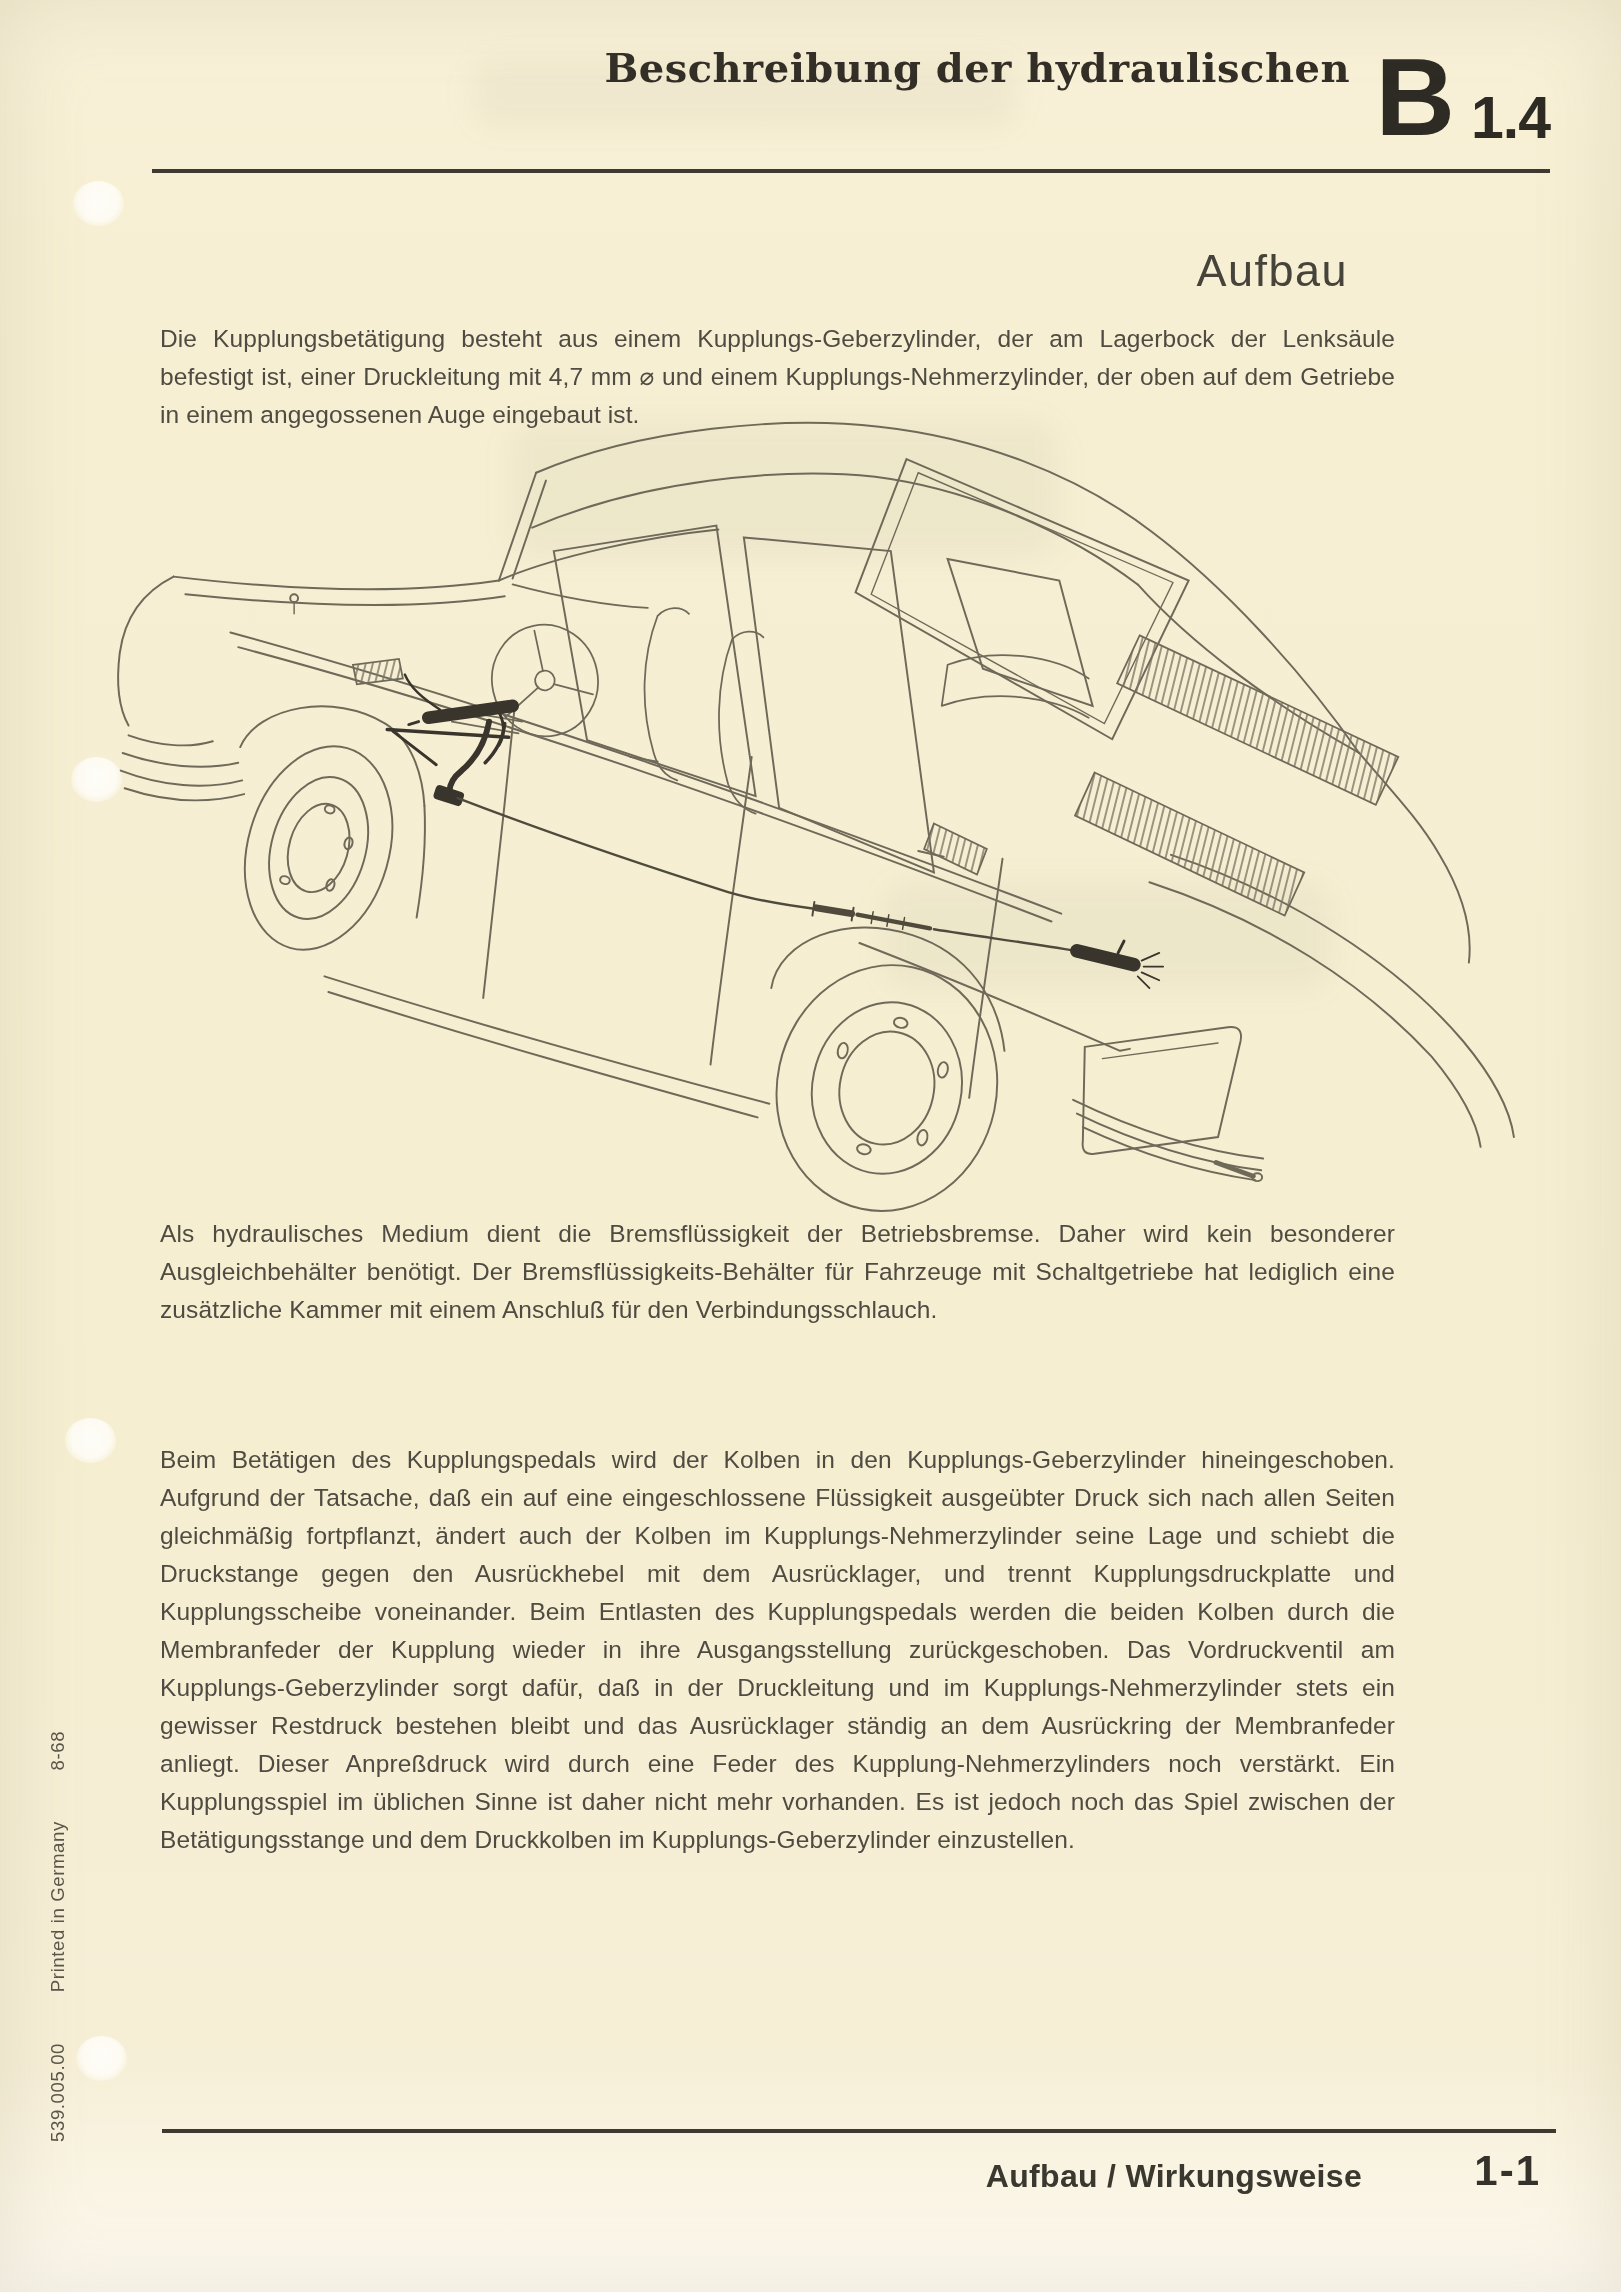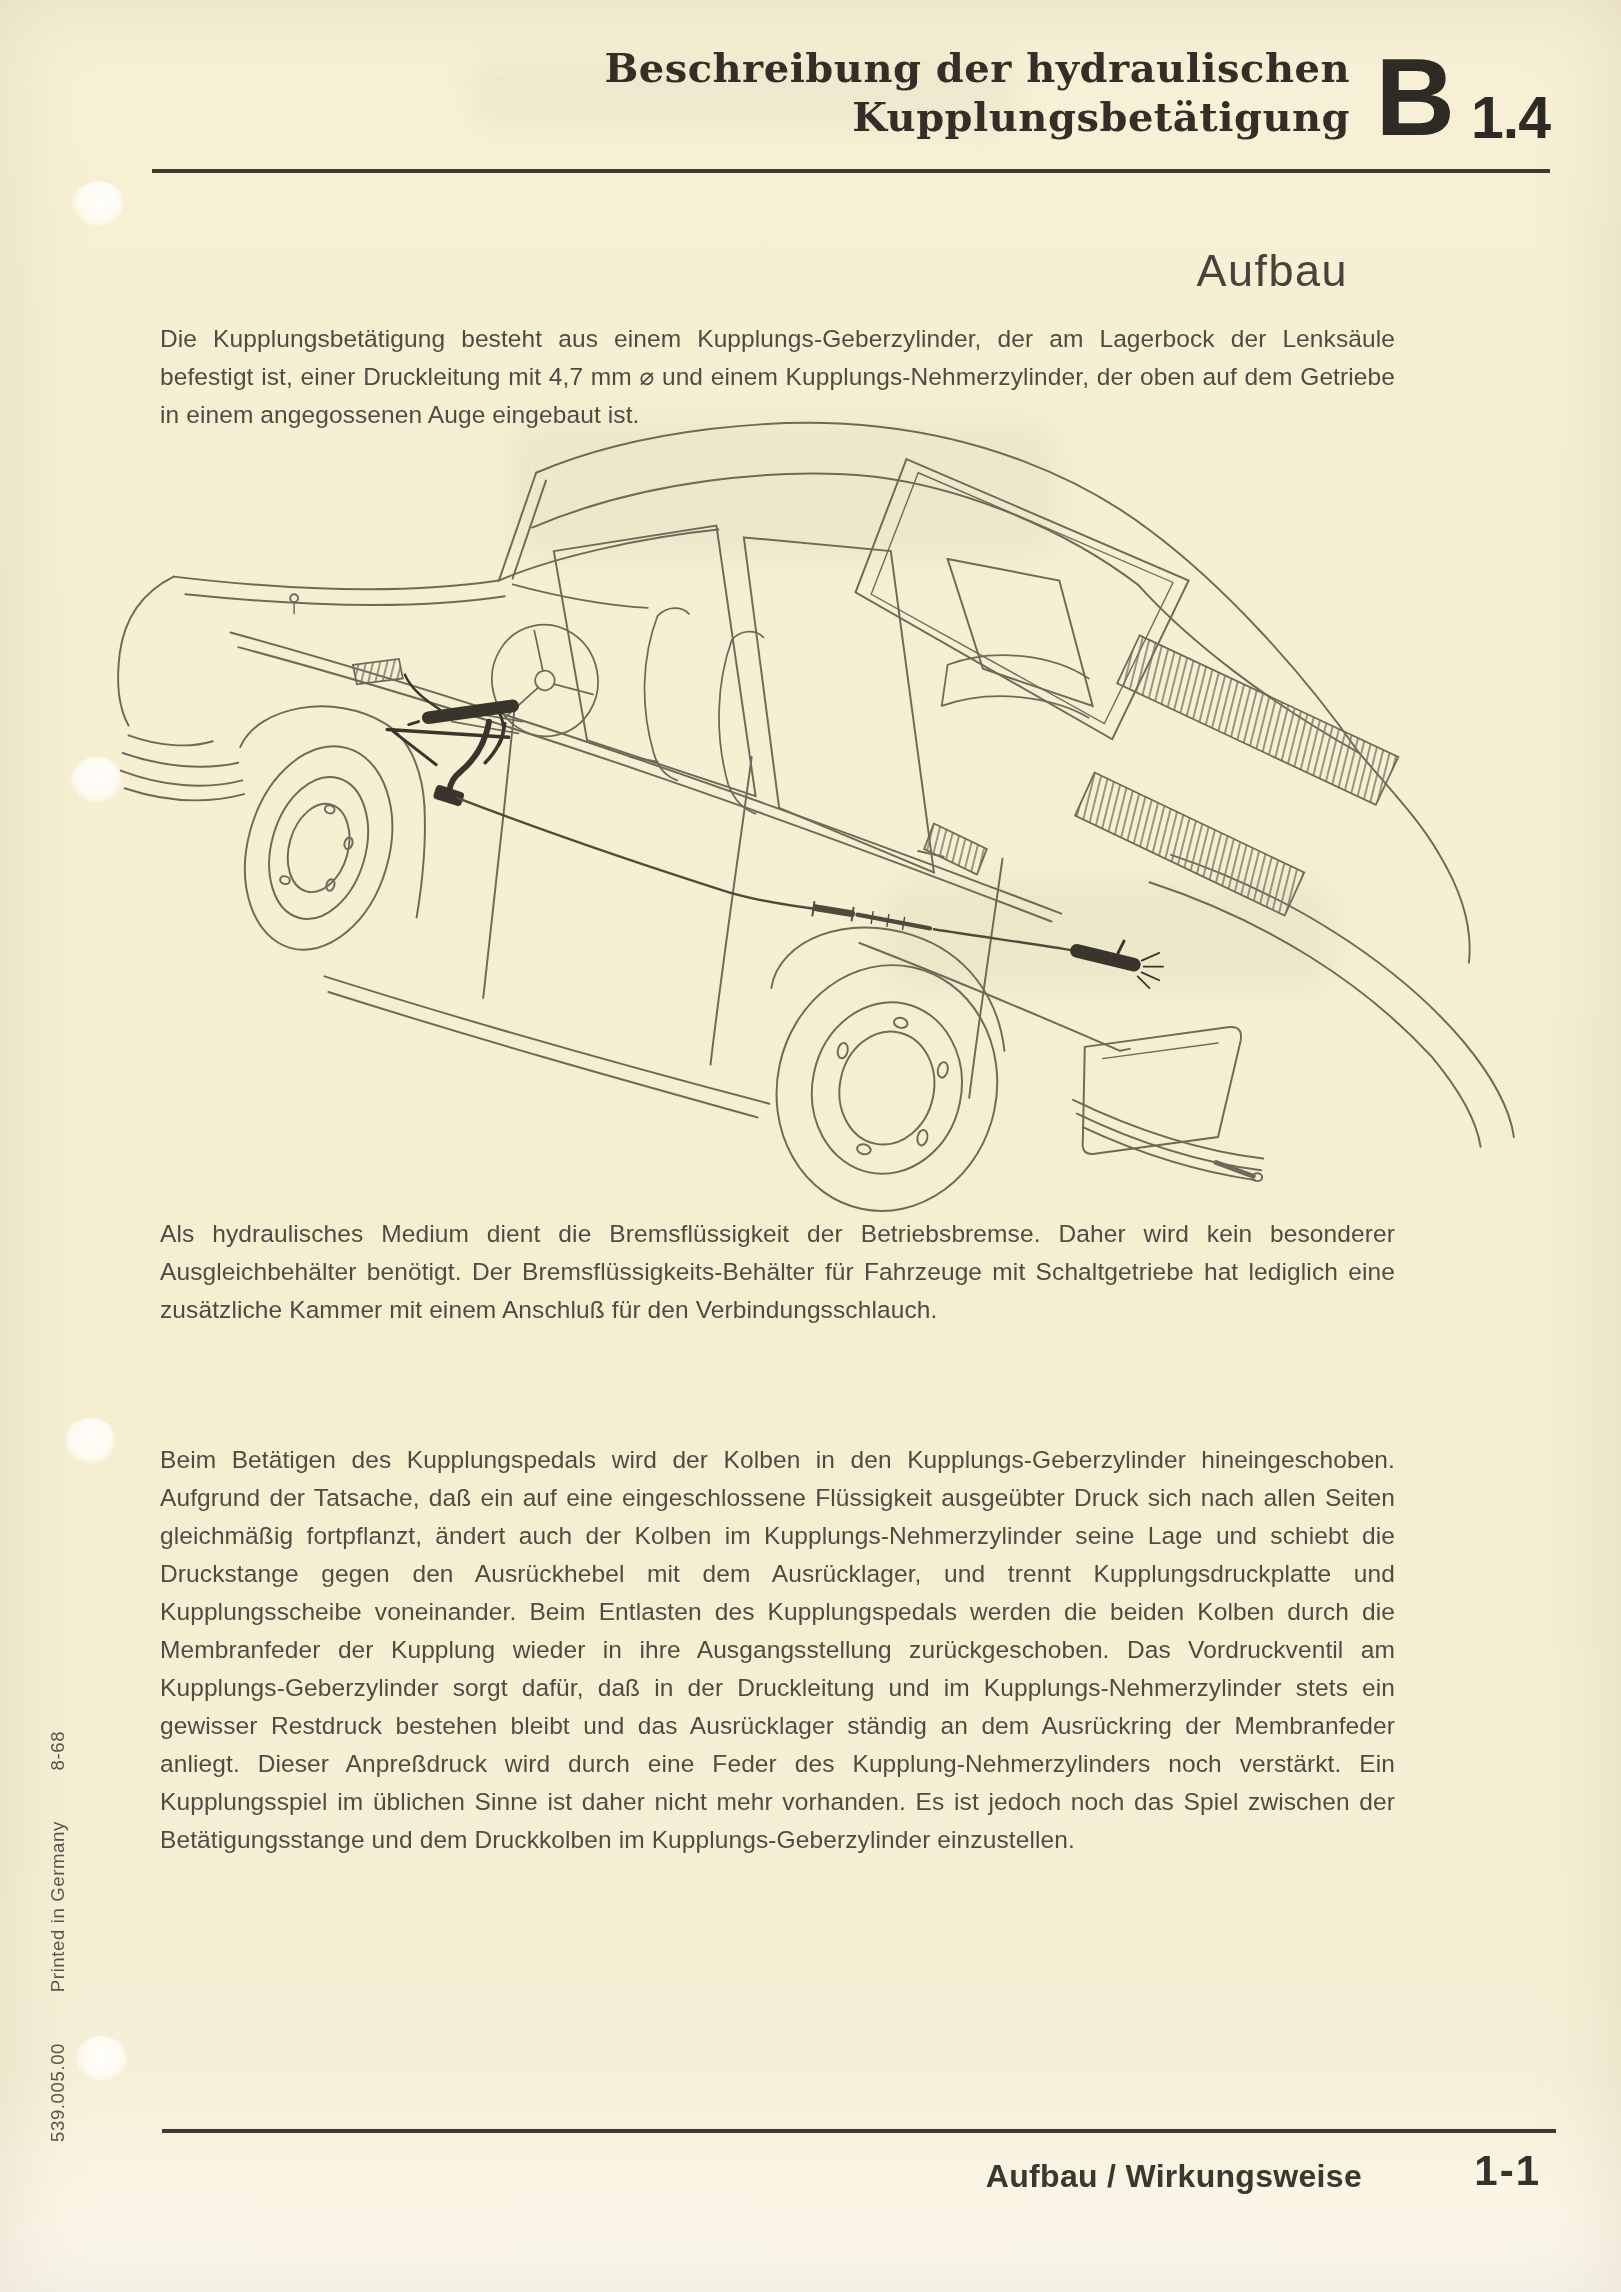--- a/index.html
+++ b/index.html
@@ -68,21 +68,20 @@
   <div class="ghost" style="left:882px;top:882px;width:451px;height:108px;"></div>
 
   <div class="hole" style="left:73px;top:181px;"></div>
   <div class="hole" style="left:71px;top:757px;"></div>
   <div class="hole" style="left:65px;top:1418px;"></div>
   <div class="hole" style="left:76px;top:2036px;"></div>
 
   <div class="header">
     <div class="header-title">
       <div>Beschreibung der hydraulischen</div>
-      <div>Kupplungsbetätigung</div>
     </div>
     <div class="header-code">
       <span class="code-letter">B</span>
       <span class="code-number">1.4</span>
     </div>
   </div>
   <div class="rule-top"></div>
 
   <div class="section-heading" id="heading-aufbau">Aufbau</div>
   <div class="para" id="para-aufbau-1">Die Kupplungsbetätigung besteht aus einem Kupplungs-Geberzylinder, der am Lagerbock der Lenksäule befestigt ist, einer Druckleitung mit 4,7 mm ⌀ und einem Kupplungs-Nehmerzylinder, der oben auf dem Getriebe in einem angegossenen Auge eingebaut ist.</div>

